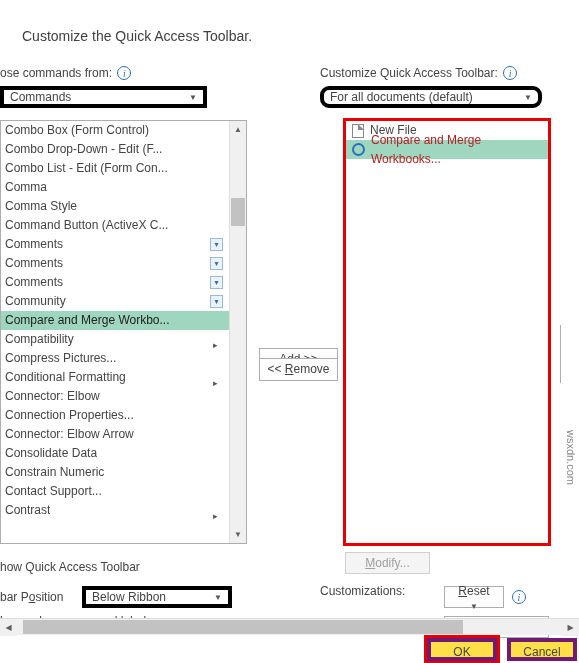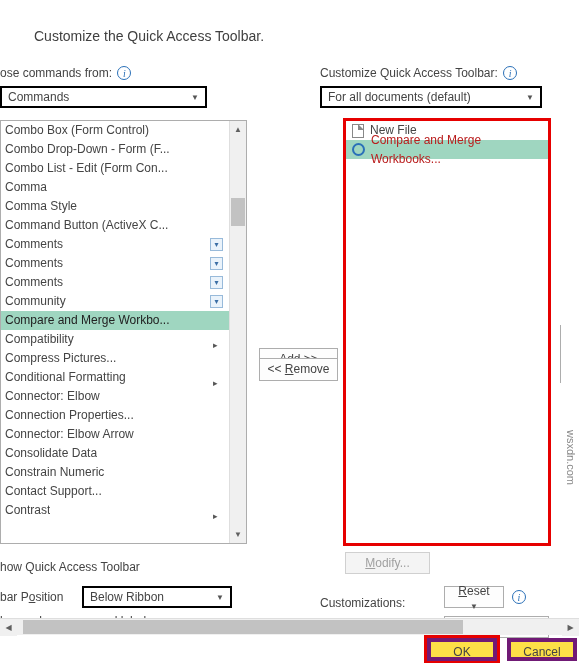--- a/index.html
+++ b/index.html
@@ -8,21 +8,21 @@
       width: 579px;
       height: 663px;
       background: #fff;
       color: #444;
       position: relative;
       overflow: hidden;
     }
     .title {
       position: absolute;
       top: 28px;
-      left: 34px;
+      left: 22px;
       font-size: 14px;
       color: #404040;
     }
     .label-left {
       position: absolute;
       top: 66px;
       left: 0px;
       color: #444;
     }
     .label-right {
@@ -39,33 +39,33 @@
       font-size: 10px;
       text-align: center;
       line-height: 13px;
       font-family: Georgia, serif;
       font-style: italic;
       margin-left: 2px;
     }
     .combo {
       position: absolute;
       height: 22px;
-      border: 2px solid #000000;
+      border: 4px solid #000000;
       background: #fff;
       padding: 4px 6px;
       display: flex;
       align-items: center;
       justify-content: space-between;
     }
     .combo .arrow {
       font-size: 8px;
       color: #555;
     }
     #cmd-from-combo { top: 86px; left: 0; width: 207px; }
-    #custom-for-combo { top: 86px; left: 320px; width: 222px; }
+    #custom-for-combo { top: 86px; left: 320px; width: 222px; border-radius: 9px; }
 
     .left-list {
       position: absolute;
       top: 120px;
       left: 0;
       width: 247px;
       height: 424px;
       border: 1px solid #adadad;
       background: #fff;
     }
@@ -206,21 +206,21 @@
       width: 85px; height: 22px;
       border: 1px solid #d0d0d0;
       background: #f4f4f4;
       color: #a0a0a0;
       text-align: center;
       line-height: 20px;
     }
 
     .cust-lbl {
       position: absolute;
-      top: 596px; left: 320px;
+      top: 584px; left: 320px;
     }
     .reset-btn {
       position: absolute;
       top: 586px; left: 444px;
       width: 60px; height: 22px;
       border: 1px solid #adadad;
       background: #fdfdfd;
       display:flex;align-items:center;justify-content:center;gap:4px;flex-direction:column;
     }
     .ie-btn {
@@ -316,21 +316,21 @@
   <span>For all documents (default)</span>
   <span class="arrow">▼</span>
 </div>
 
 <div class="left-list">
   <div class="left-list-inner" id="left-list-inner">
       <div class="row">
         <span style="overflow: hidden; text-overflow: ellipsis;">Combo Box (Form Control)</span>
       </div>
       <div class="row">
-        <span style="overflow: hidden; text-overflow: ellipsis;">Combo Drop-Down - Form (F...</span>
+        <span style="overflow: hidden; text-overflow: ellipsis;">Combo Drop-Down - Edit (F...</span>
       </div>
       <div class="row">
         <span style="overflow: hidden; text-overflow: ellipsis;">Combo List - Edit (Form Con...</span>
       </div>
       <div class="row">
         <span style="overflow: hidden; text-overflow: ellipsis;">Comma</span>
       </div>
       <div class="row">
         <span style="overflow: hidden; text-overflow: ellipsis;">Comma Style</span>
       </div>

